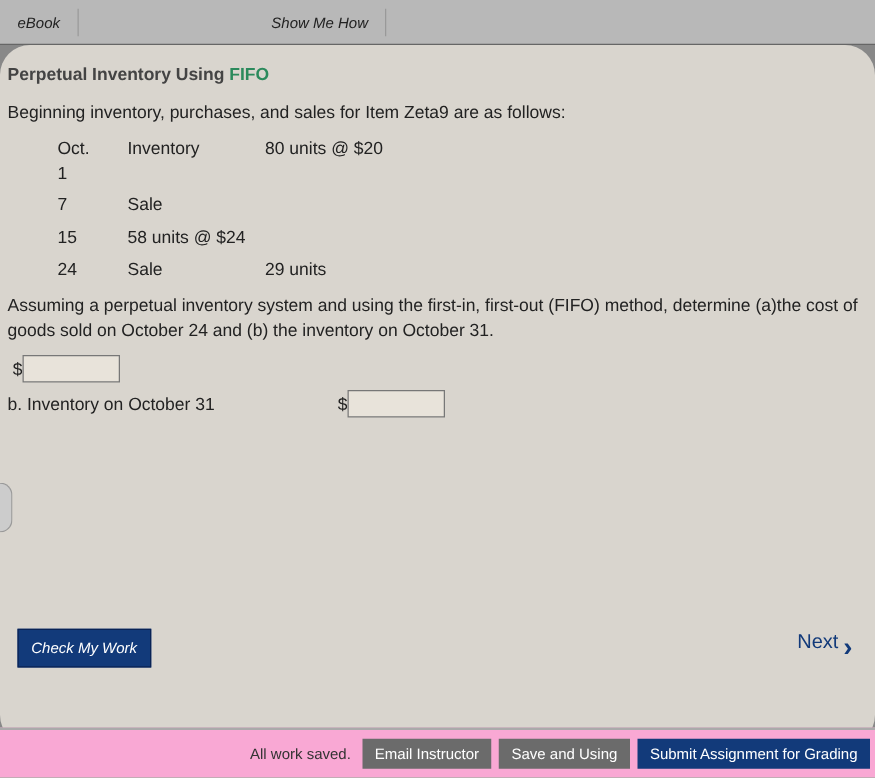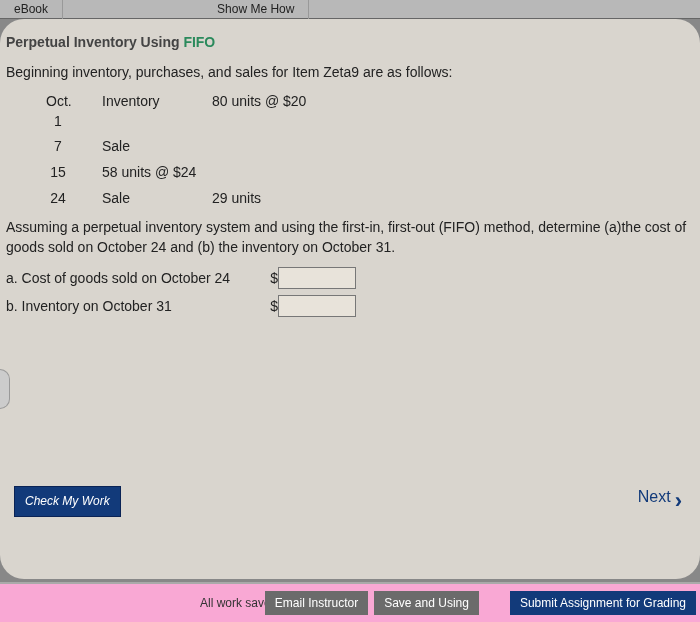--- a/index.html
+++ b/index.html
@@ -5,27 +5,28 @@
     * { box-sizing: border-box; margin: 0; padding: 0; }
     body {
       width: 700px;
       height: 622px;
       font-family: Arial, sans-serif;
       background: #888;
       overflow: hidden;
       position: relative;
     }
     .topbar {
-      height: 19px;
+      height: 36px;
       background: #b8b8b8;
       display: flex;
       align-items: center;
       font-size: 12px;
       color: #222;
       border-bottom: 1px solid #666;
+      font-style: italic;
     }
     .topbar-item {
       padding: 0 14px;
       border-right: 1px solid #999;
       line-height: 22px;
     }
     .topbar-center {
       margin-left: 140px;
     }
     .content-wrap {
@@ -41,21 +42,21 @@
     .title {
       font-weight: bold;
       color: #444;
       margin-bottom: 10px;
       margin-top: 4px;
     }
     .title-fifo { color: #2b8a5c; }
     .intro { margin-bottom: 10px; }
     .tx-table { margin-left: 40px; margin-bottom: 10px; }
     .tx-row { display: flex; margin-bottom: 6px; }
-    .tx-date { width: 56px; text-align: center; padding-right: 32px; }
+    .tx-date { width: 56px; text-align: left; padding-right: 32px; }
     .tx-type { width: 110px; }
     .tx-amt { width: 160px; }
     .assume { margin-bottom: 10px; }
     .q-row { display: flex; align-items: center; margin-bottom: 6px; }
     .q-label { width: 260px; }
     .q-dollar { width: 12px; text-align: right; }
     .q-input {
       width: 78px; height: 22px;
       border: 1px solid #777; background: #e8e3da;
       font-size: 13px; padding: 0 4px;
@@ -114,21 +115,21 @@
       gap: 6px;
     }
     .bottom-btn {
       color: #fff;
       padding: 5px 10px;
       font-size: 12px;
       cursor: pointer;
       white-space: nowrap;
     }
     .btn-gray { background: #6b6b6b; }
-    .btn-blue { background: #123a7a; margin-left: 25px; }
+    .btn-blue { background: #123a7a; }
   </style>
 </head>
 <body>
 
 <div class="topbar">
   <div class="topbar-item">eBook</div>
   <div class="topbar-item topbar-center">Show Me How</div>
 </div>
 
 <div class="content-wrap">
@@ -155,21 +156,20 @@
     <div class="tx-row">
       <div class="tx-date">24</div>
       <div class="tx-type">Sale</div>
       <div class="tx-amt">29 units</div>
     </div>
   </div>
 
   <div class="assume">Assuming a perpetual inventory system and using the first-in, first-out (FIFO) method, determine (a)the cost of goods sold on October 24 and (b) the inventory on October 31.</div>
 
   <div class="q-row">
-    <div class="q-label">a. Cost of goods sold on October 24</div>
     <div class="q-dollar">$</div>
     <input class="q-input" value="" style="">
   </div>
   <div class="q-row">
     <div class="q-label">b. Inventory on October 31</div>
     <div class="q-dollar">$</div>
     <input class="q-input" value="" style="">
   </div>
 
   <div class="left-nub"></div>

